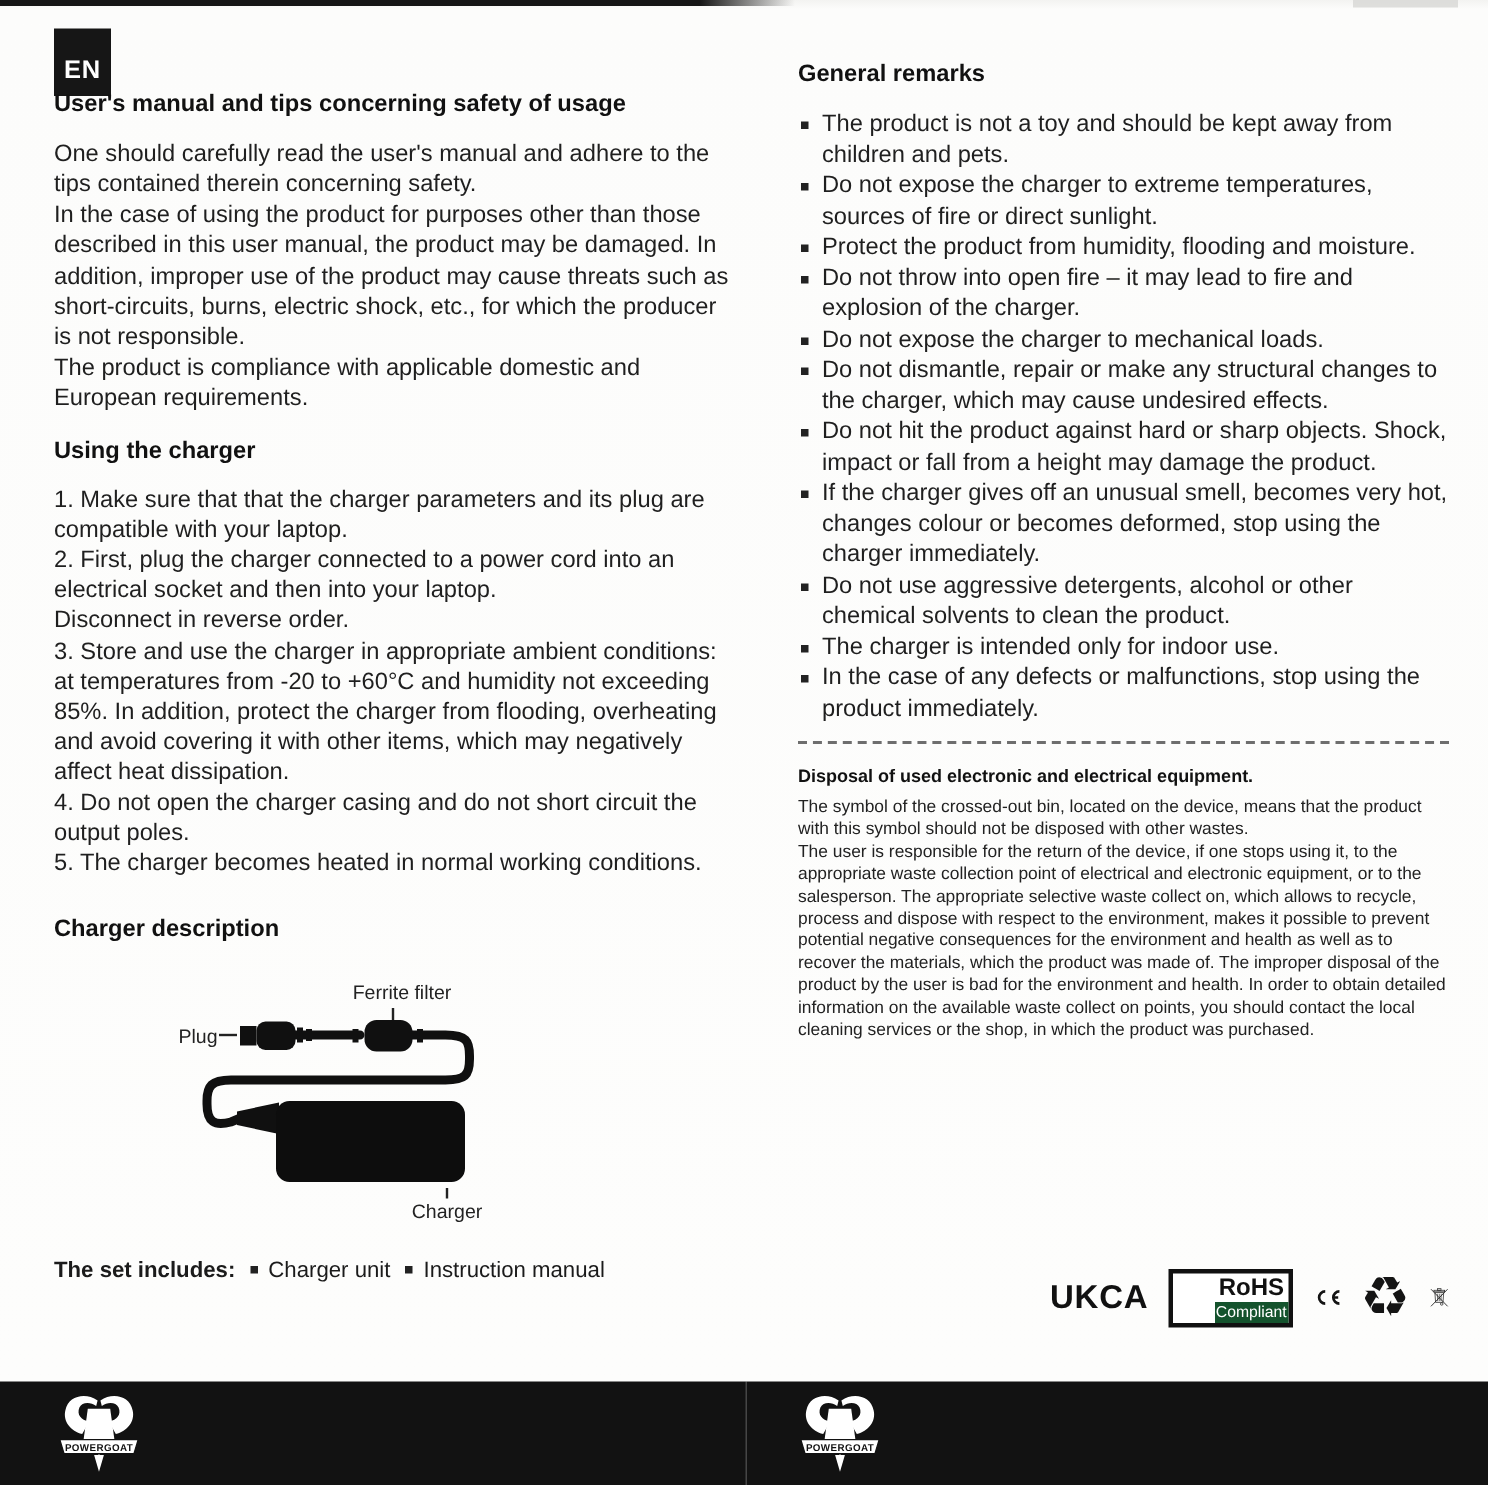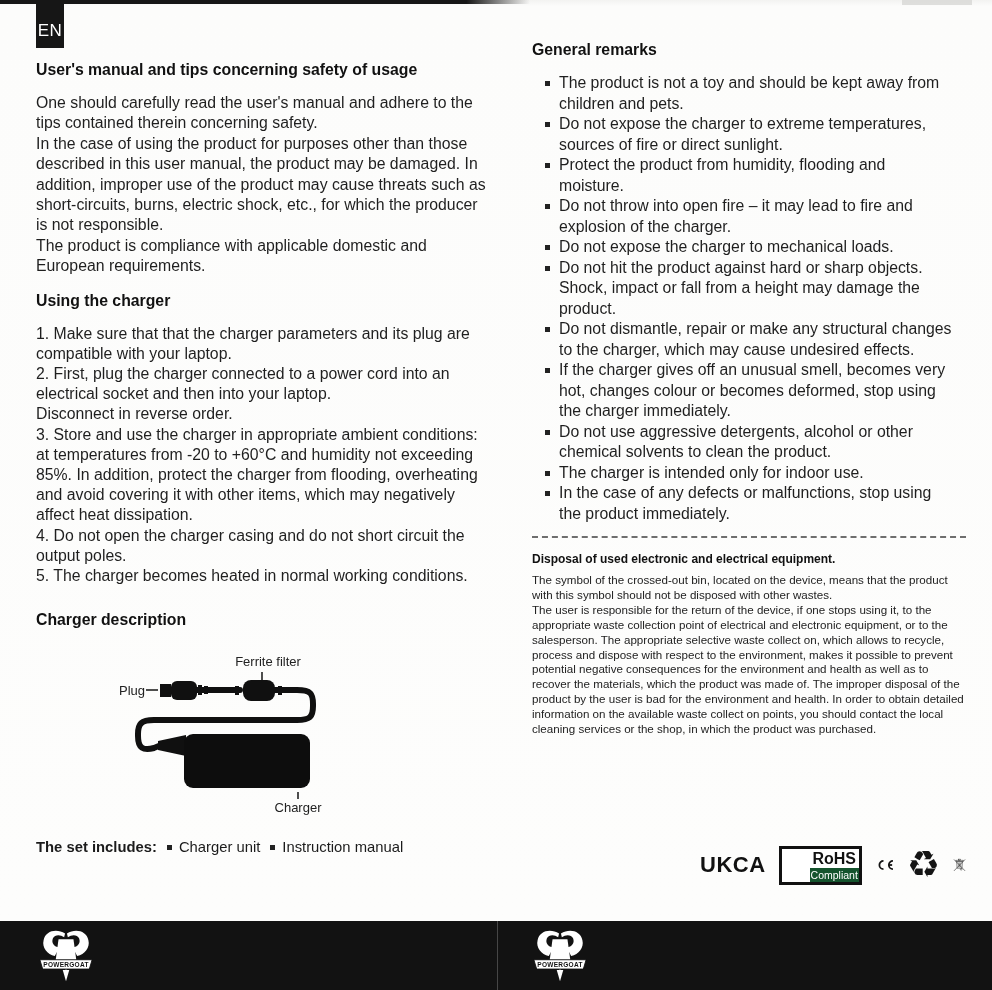--- a/index.html
+++ b/index.html
@@ -4,34 +4,34 @@
 <style>
   html,body{margin:0;padding:0;background:#e8e8e6;}
   .page{
     position:relative;width:992px;height:990px;margin:0 auto;overflow:hidden;
     background:linear-gradient(180deg,#f3f3f1 0,#fcfcfb 6px,#fdfdfc 930px,#f7f7f5 100%);
     font-family:"Liberation Sans","DejaVu Sans",sans-serif;color:#1f1f1f;
   }
   .top-edge-left{position:absolute;top:0;left:0;width:530px;height:4px;background:linear-gradient(90deg,#161616 88%,rgba(22,22,22,0));}
   .top-edge-right{position:absolute;top:0;left:902px;width:70px;height:5px;background:#d7d7d4;opacity:.8;}
   .en-badge{
-    position:absolute;left:36px;top:3px;width:28px;height:45px;background:#161616;
-    color:#fff;font-weight:normal;font-size:17px;display:flex;align-items:center;justify-content:center;
+    position:absolute;left:36px;top:19px;width:38px;height:45px;background:#161616;
+    color:#fff;font-weight:bold;font-size:17px;display:flex;align-items:center;justify-content:center;
     padding-top:10px;box-sizing:border-box;letter-spacing:.5px;
   }
   .col{position:absolute;}
   .col.left{left:36px;top:60px;width:456px;}
   .col.right{left:532px;top:40px;width:434px;}
   h2{font-size:15.8px;font-weight:bold;color:#111;margin:0 0 13px 0;line-height:20px;}
   h3{font-size:12px;font-weight:bold;color:#111;margin:14px 0 6px 0;line-height:15px;}
   .body{font-size:15.8px;line-height:20.4px;margin:0 0 14px 0;}
   .pre{white-space:pre-line;}
   .steps .step{font-size:15.8px;line-height:20.2px;margin:0;}
   .mt8{margin-top:8px;}
-  ul.remarks{list-style:none;margin:12px;padding:0;}
+  ul.remarks{list-style:none;margin:1px;padding:0;}
   ul.remarks li{
     position:relative;padding-left:15px;font-size:15.8px;line-height:20.5px;
   }
   ul.remarks li::before{
     content:"";position:absolute;left:1px;top:8px;width:5px;height:5px;background:#222;
   }
   .dashed{margin-top:11px;border-top:2px dashed #6e6e6e;height:0;width:100%;}
   .small{font-size:11.6px;line-height:14.9px;margin:0;color:#222;}
   .diagram{display:block;margin:16px 0 0 64px;}
   .diagram text{font-size:13px;fill:#222;}
@@ -112,22 +112,22 @@
   </div>
 
   <div class="col right">
     <h2>General remarks</h2>
     <ul class="remarks">
       <li>The product is not a toy and should be kept away from children and pets.</li>
       <li>Do not expose the charger to extreme temperatures, sources of fire or direct sunlight.</li>
       <li>Protect the product from humidity, flooding and moisture.</li>
       <li>Do not throw into open fire – it may lead to fire and explosion of the charger.</li>
       <li>Do not expose the charger to mechanical loads.</li>
+      <li>Do not dismantle, repair or make any structural changes to the charger, which may cause undesired effects.</li>
       <li>Do not hit the product against hard or sharp objects. Shock, impact or fall from a height may damage the product.</li>
-      <li>Do not dismantle, repair or make any structural changes to the charger, which may cause undesired effects.</li>
       <li>If the charger gives off an unusual smell, becomes very hot, changes colour or becomes deformed, stop using the charger immediately.</li>
       <li>Do not use aggressive detergents, alcohol or other chemical solvents to clean the product.</li>
       <li>The charger is intended only for indoor use.</li>
       <li>In the case of any defects or malfunctions, stop using the product immediately.</li>
     </ul>
 
     <div class="dashed"></div>
 
     <h3>Disposal of used electronic and electrical equipment.</h3>
     <p class="small pre">The symbol of the crossed-out bin, located on the device, means that the product with this symbol should not be disposed with other wastes.

